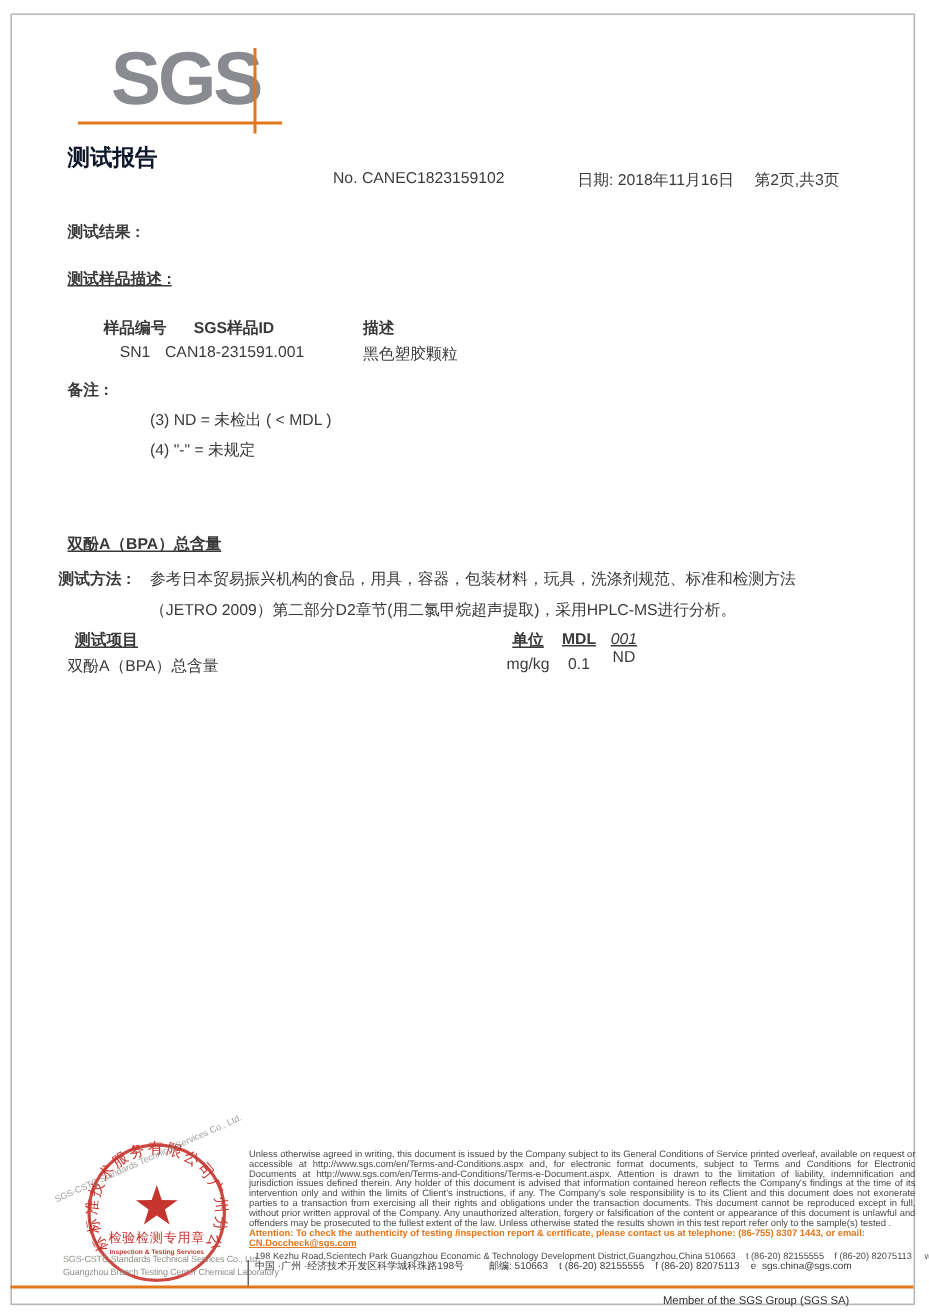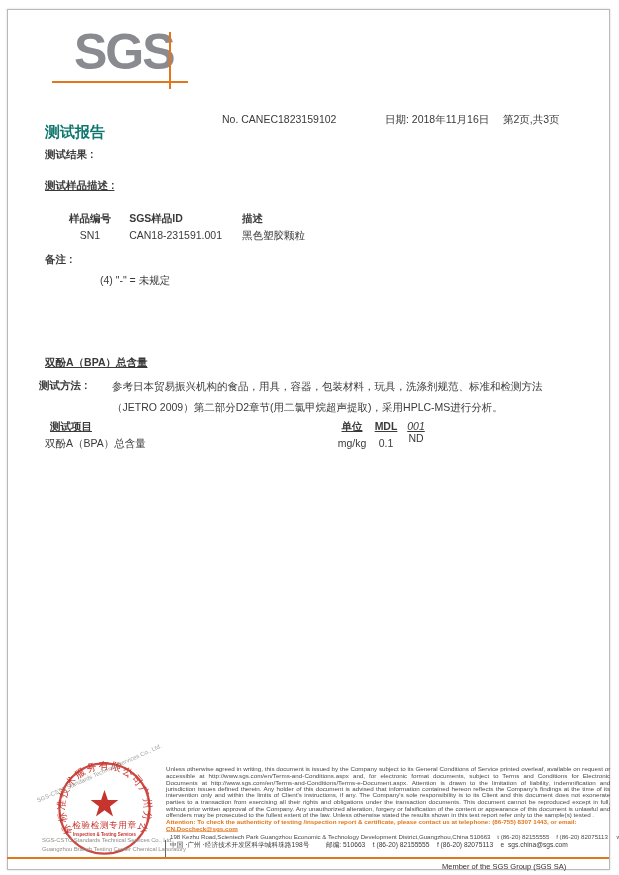--- a/index.html
+++ b/index.html
@@ -7,41 +7,41 @@
         font-family:"Liberation Sans","DejaVu Sans",sans-serif;color:#3a3a3a;padding-left:20px;}
   .abs{position:absolute;}
   .border-frame{left:7px;top:9px;width:601px;height:859px;border:1px solid #b9b9b9;
                 box-shadow:0 0 2px rgba(0,0,0,.18);pointer-events:none;}
   
   .logo-text{left:74px;top:24px;font-size:50px;font-weight:bold;color:#8a8b90;
              letter-spacing:-2px;line-height:56px;}
   .logo-hline{left:52px;top:81px;width:136px;height:2px;background:#e2761b;}
   .logo-vline{left:169px;top:32px;width:2px;height:57px;background:#e2761b;}
   
-  .doc-title{left:45px;top:123px;font-size:15px;font-weight:bold;color:#0f766e;}
+  .doc-title{left:45px;top:96px;font-size:15px;font-weight:bold;color:#0f172a;}
   .rep-no{left:222px;top:113px;font-size:10.5px;}
   .rep-date{left:385px;top:113px;font-size:10.5px;}
   .rep-pages{left:503px;top:113px;font-size:10.5px;}
   
   .h-bold{font-weight:bold;font-size:10.5px;}
   .body-text{font-size:10.5px;}
   .u{text-decoration:underline;}
   .results-heading{left:45px;top:148px;}
   .sampledesc-heading{left:45px;top:179px;}
   .st-h1{left:45px;top:212px;width:90px;text-align:center;}
   .st-h2{left:100px;top:212px;width:112px;text-align:center;}
   .st-h3{left:242px;top:212px;}
   .st-v1{left:45px;top:229px;width:90px;text-align:center;}
-  .st-v2{left:110px;top:229px;width:112px;text-align:right;}
+  .st-v2{left:110px;top:229px;width:112px;text-align:left;}
   .st-v3{left:242px;top:229px;}
   .notes-heading{left:45px;top:253px;}
   .notes-list{left:100px;top:270px;font-size:10.5px;line-height:20.4px;}
   .bpa-heading{left:45px;top:356px;}
   .method-label{left:27px;top:379px;margin-left:12px;}
-  .method-text{left:100px;top:376px;width:470px;font-size:10.5px;line-height:20.5px;margin-left:12px;}
+  .method-text{left:100px;top:376px;width:470px;font-size:10.5px;line-height:20.5px;}
   .rt-h1{left:50px;top:420px;}
   .rt-h2{left:336px;top:420px;width:32px;text-align:center;font-family:Liberation Mono, monospace;}
   .rt-h3{left:370px;top:420px;width:32px;text-align:center;}
   .rt-h4{left:401px;top:420px;width:30px;text-align:center;font-style:italic;font-weight:normal;font-size:10.5px;}
   .rt-v1{left:45px;top:437px;}
   .rt-v2{left:336px;top:437px;width:32px;text-align:center;}
   .rt-v3{left:370px;top:437px;width:32px;text-align:center;}
   .rt-v4{left:401px;top:432px;width:30px;text-align:center;}
   
   .stamp{left:56px;top:760px;}
@@ -80,20 +80,21 @@
 
   <div class="abs h-bold st-h1">样品编号</div>
   <div class="abs h-bold st-h2">SGS样品ID</div>
   <div class="abs h-bold st-h3">描述</div>
   <div class="abs body-text st-v1">SN1</div>
   <div class="abs body-text st-v2">CAN18-231591.001</div>
   <div class="abs body-text st-v3">黑色塑胶颗粒</div>
 
   <div class="abs h-bold notes-heading">备注 :</div>
   <div class="abs notes-list">
+    <div>(3) ND = 未检出 ( &lt; MDL )</div>
     <div>(4) "-" = 未规定</div>
   </div>
 
   <div class="abs h-bold bpa-heading u">双酚A（BPA）总含量</div>
   <div class="abs h-bold method-label">测试方法 :</div>
   <div class="abs method-text">参考日本贸易振兴机构的食品，用具，容器，包装材料，玩具，洗涤剂规范、标准和检测方法（JETRO 2009）第二部分D2章节(用二氯甲烷超声提取)，采用HPLC-MS进行分析。</div>
 
   <div class="abs h-bold rt-h1 u">测试项目</div>
   <div class="abs h-bold rt-h2 u">单位</div>
   <div class="abs h-bold rt-h3 u">MDL</div>

